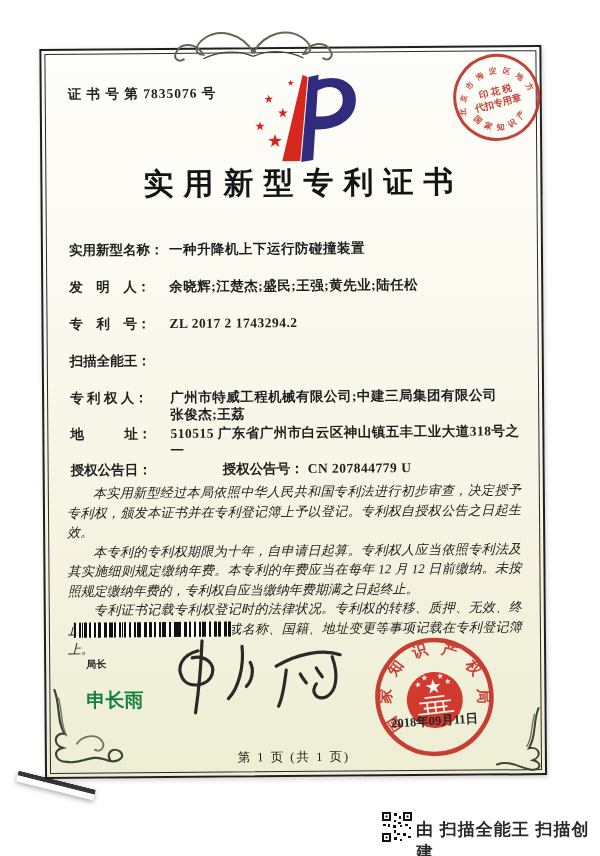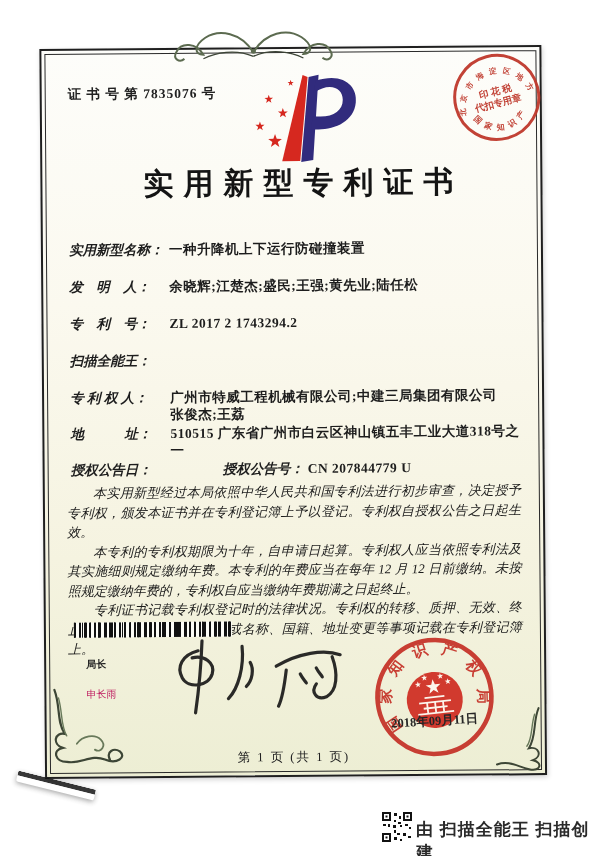--- a/index.html
+++ b/index.html
@@ -14,34 +14,34 @@
          background:linear-gradient(180deg,#fdfdfa 0%,#fbf9ef 35%,#f5f3e0 70%,#edeed4 100%);
          box-shadow:1px 2px 5px rgba(0,0,0,0.18);}
   .frame-inner{position:absolute;left:3px;top:3px;right:3px;bottom:3px;
                border:1px solid #2a2a2a;}
   .certno{left:70px;top:84px;font-size:13.5px;font-weight:bold;color:#222;letter-spacing:1px;}
   .title{left:0;top:163px;width:100%;text-align:center;font-size:30px;font-weight:bold;
          color:#141414;letter-spacing:10px;text-indent:10px;}
   .fields{left:70px;top:240px;width:450px;font-size:13.5px;font-weight:bold;color:#1d1d1d;}
   .frow{display:flex;align-items:flex-start;line-height:17px;margin-bottom:20px;}
   .frow.tight{margin-bottom:2px;}
-  .flabel{flex:0 0 100px;white-space:pre;font-style:italic;}
+  .flabel{flex:0 0 100px;white-space:pre;}
   .fvalue{letter-spacing:0.5px;}
   .paras{left:66px;top:482px;width:454px;font-size:13px;line-height:19.5px;color:#1b1b1b;
          text-align:justify;font-style:italic;}
   .paras p{margin:0;text-indent:2em;}
   .barcode{left:72px;top:621px;width:158px;height:15px;
      background:
        repeating-linear-gradient(90deg,#111 0 2px,transparent 2px 5px),
        repeating-linear-gradient(90deg,#111 0 1px,transparent 1px 8px),
        repeating-linear-gradient(90deg,transparent 0 11px,#111 11px 13px);
      background-color:#fdfdf8;}
   .sig-title{left:84px;top:656px;font-size:10px;font-weight:bold;color:#222;
              font-family:"Liberation Sans","DejaVu Sans",sans-serif;}
-  .sig-name{left:84px;top:686px;font-size:10px;font-weight:normal;color:#be185d;
+  .sig-name{left:84px;top:686px;font-size:19px;font-weight:bold;color:#15803d;
             font-family:"Liberation Sans","DejaVu Sans",sans-serif;}
   .seal-date{left:366px;top:714px;width:132px;text-align:center;font-size:12.5px;
              font-weight:bold;color:#262626;transform:rotate(-3deg);z-index:6;}
   .pfooter{left:42px;top:749px;width:498px;text-align:center;font-size:12.5px;
            color:#222;letter-spacing:2px;}
   .corner-shadow{left:16px;top:780px;width:80px;height:6px;border-top:5px solid #131313;
                  transform:rotate(14deg);border-radius:2px;opacity:.85;
                  box-shadow:0 2px 5px rgba(60,60,60,.5);}
   .scan-note{left:416px;top:818px;font-size:17px;font-weight:bold;color:#2a2a2a;
              letter-spacing:1px;font-family:"Liberation Sans","DejaVu Sans",sans-serif;}

